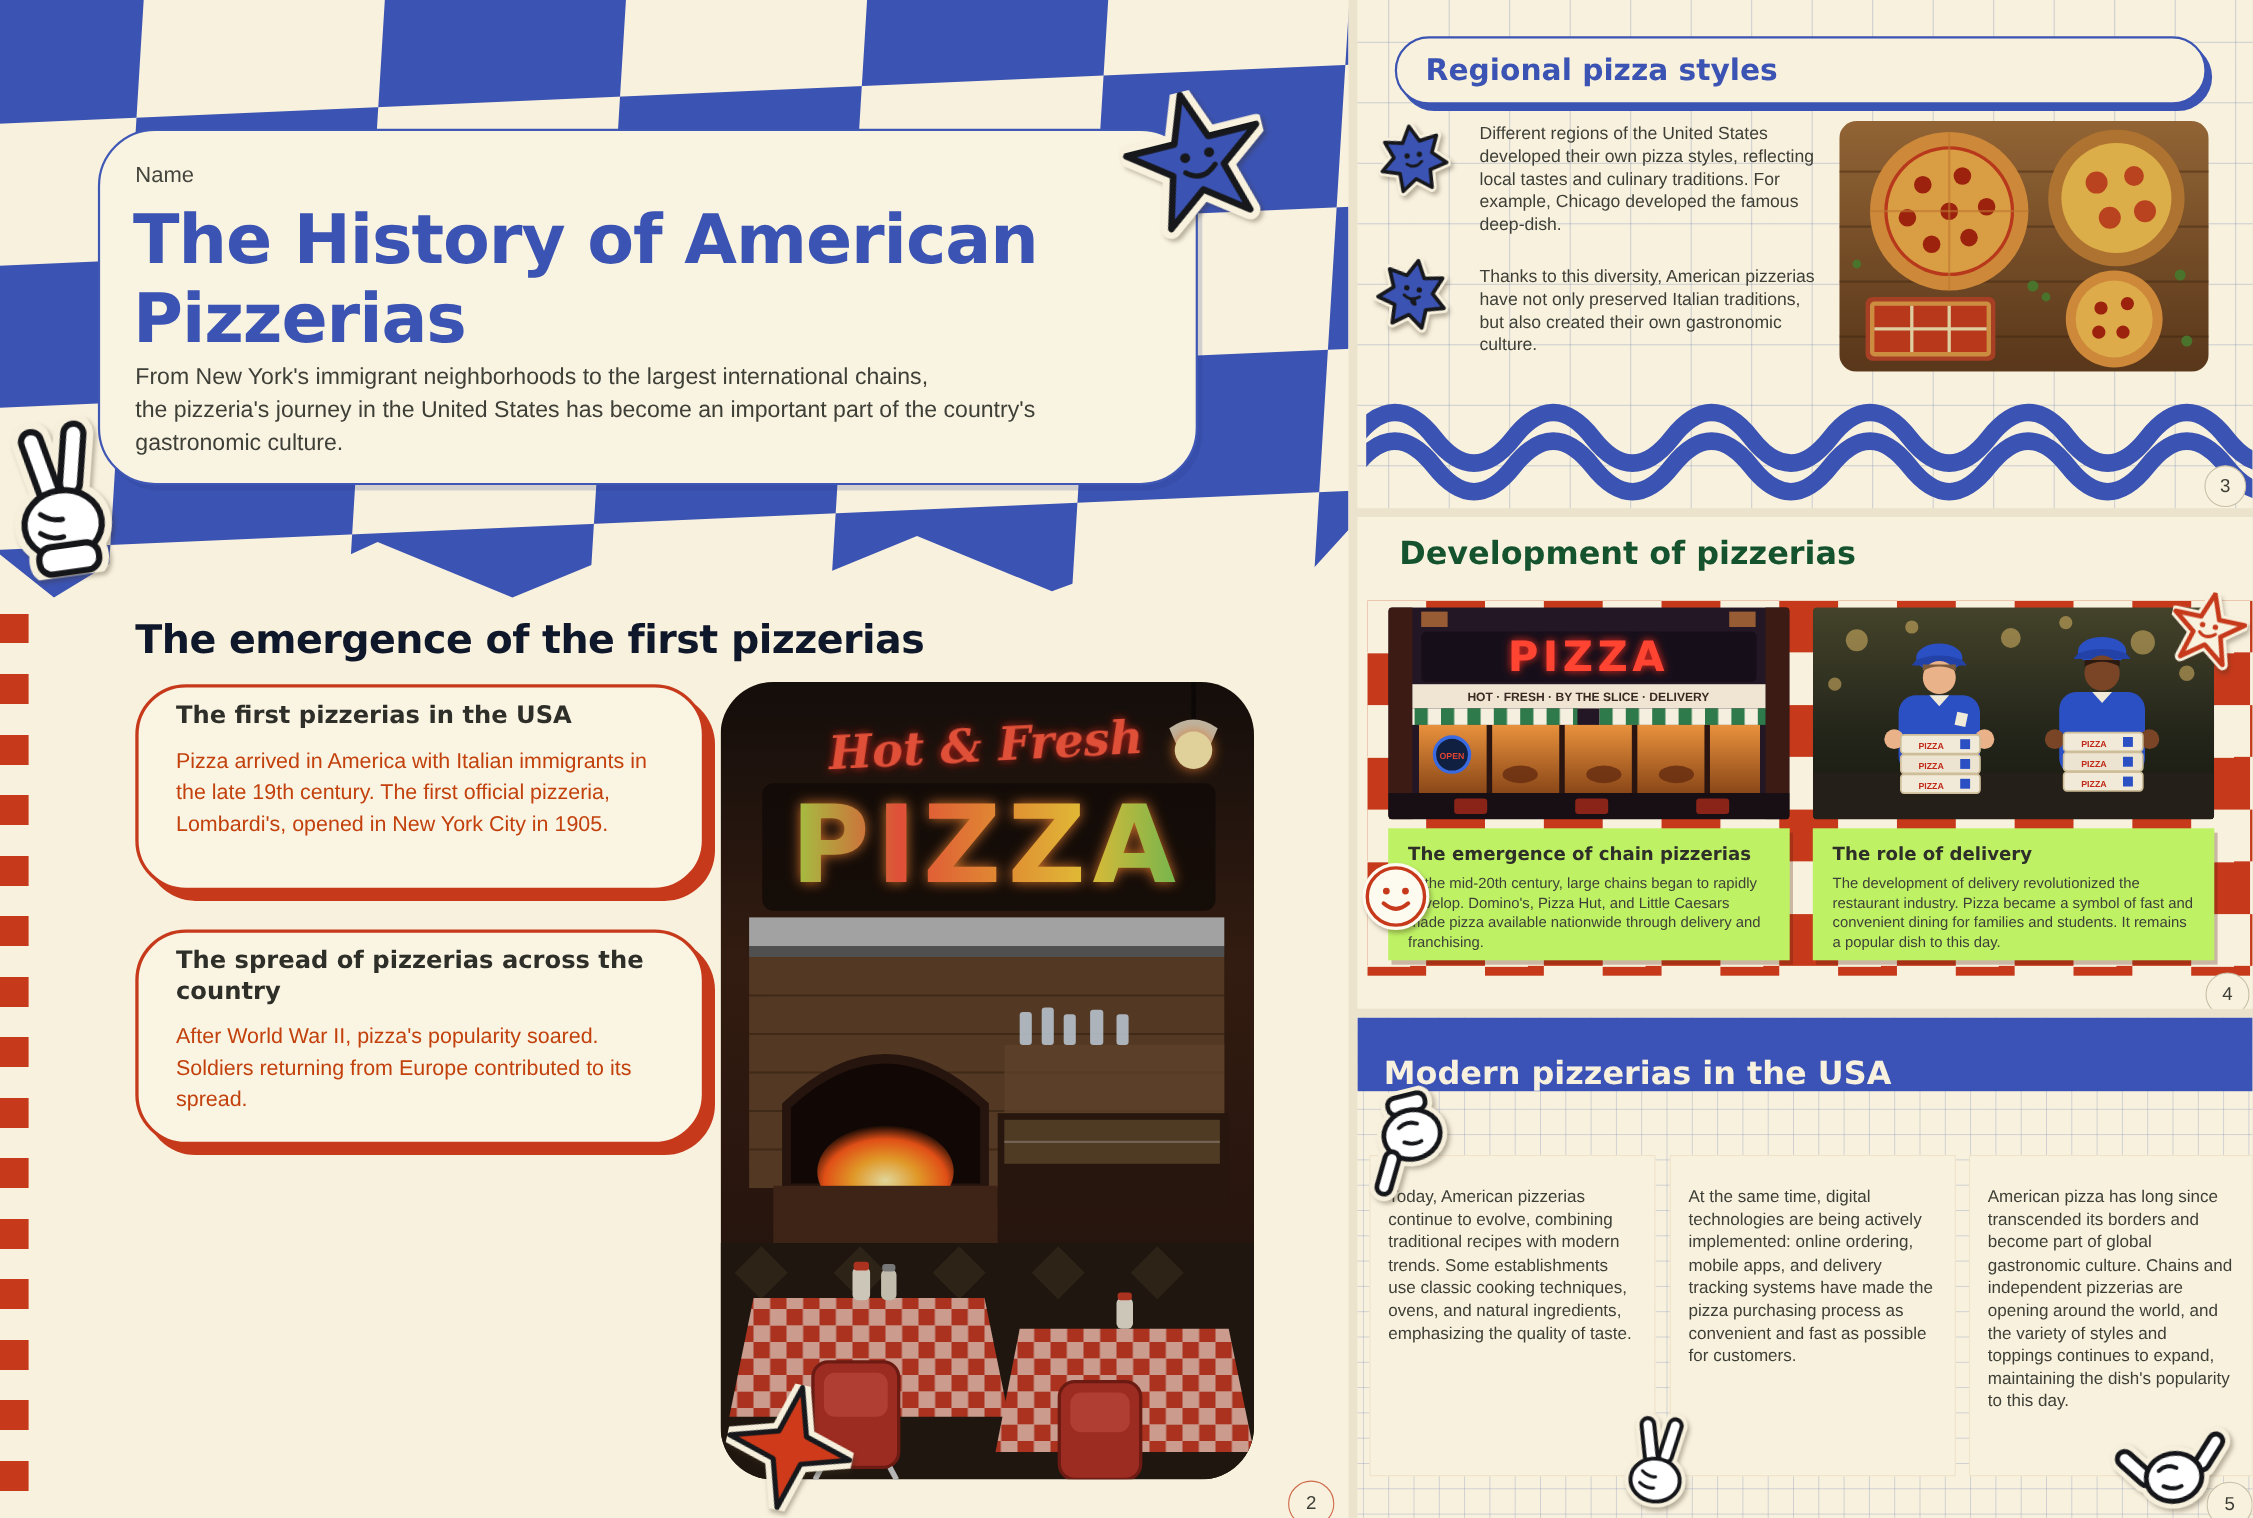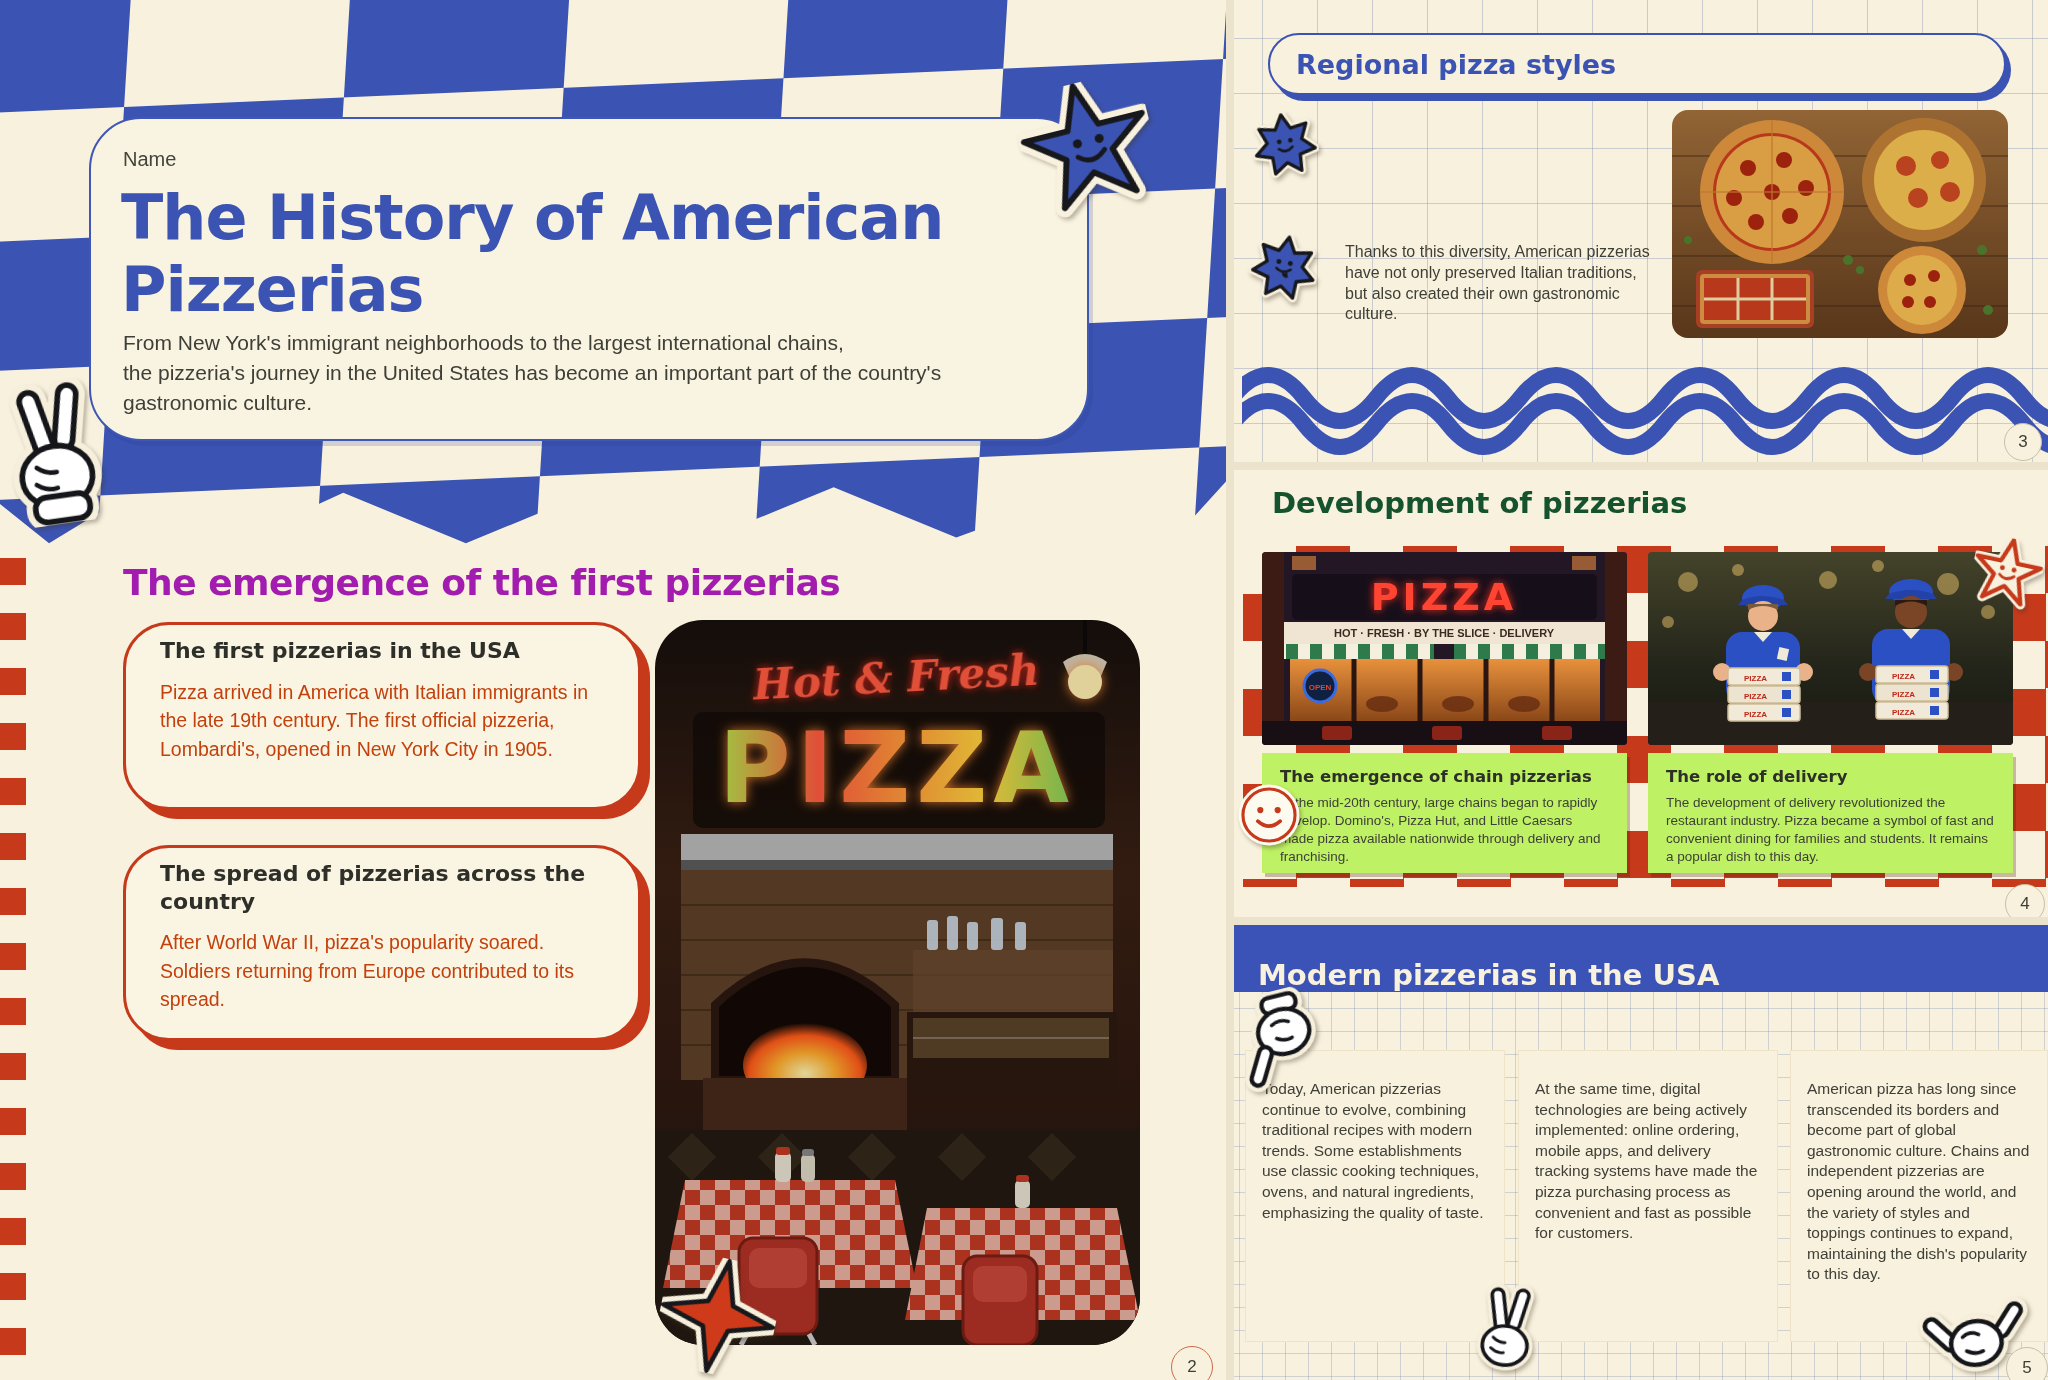--- a/index.html
+++ b/index.html
@@ -17,21 +17,21 @@
     background-size:440px 258px;background-position:220px 0;
     transform:rotate(-2.5deg) skewX(-6deg);}
   .title-card{left:89px;top:117px;width:996px;height:320px;background:#f9f3e1;
     border:2px solid #3f57b5;border-radius:52px;box-shadow:4px 5px 0 rgba(40,60,140,.18);}
   .name-label{left:123px;top:148px;font-size:20px;color:#43443c;}
   .cover-title{left:121px;top:182px;width:900px;font-family:"DejaVu Sans",sans-serif;
     font-weight:800;font-size:62px;line-height:72px;color:#3b53b2;letter-spacing:-1px;}
   .cover-intro{left:123px;top:328px;width:960px;font-size:21px;line-height:1.44;
     color:#3e3f37;white-space:pre-line;}
   .section-title{left:123px;top:562px;font-family:"DejaVu Sans",sans-serif;font-weight:800;
-    font-size:36px;color:#a21caf;letter-spacing:-0.5px;}
+    font-size:36px;color:#0f172a;letter-spacing:-0.5px;}
   .fact-card{background:#faf4e3;border:3px solid #c6391b;border-radius:46px;
     box-shadow:9px 9px 0 #c6391b;padding:12px 34px 26px 34px;box-sizing:border-box;}
   #fact1{left:123px;top:622px;width:518px;height:188px;}
   #fact2{left:123px;top:845px;width:518px;height:196px;}
   .fact-title{font-family:"DejaVu Sans",sans-serif;font-weight:800;font-size:22px;
     line-height:1.25;color:#2e2f29;margin-bottom:13px;}
   .fact-body{font-size:19.5px;line-height:1.47;color:#c2410c;}
   .left-strip{left:0;top:558px;width:26px;height:822px;
     background:repeating-linear-gradient(180deg,#c6391b 0 27px,transparent 27px 55px);}
   .cover-photo{left:655px;top:620px;width:485px;height:725px;border-radius:48px;overflow:hidden;}
@@ -266,20 +266,21 @@
       <svg width="68" height="68" viewBox="0 0 100 100">
         <polygon points="50,4 61.7,25.7 85.9,21.3 76.3,44 94.8,60.3 71.1,66.9 70,91.4 50,77 30,91.4 28.9,66.9 5.2,60.3 23.7,44 14.1,21.3 38.3,25.7" fill="#f8f1de" stroke="#f8f1de" stroke-width="13" stroke-linejoin="round"></polygon>
         <polygon points="50,4 61.7,25.7 85.9,21.3 76.3,44 94.8,60.3 71.1,66.9 70,91.4 50,77 30,91.4 28.9,66.9 5.2,60.3 23.7,44 14.1,21.3 38.3,25.7" fill="#3b53b2" stroke="#17181c" stroke-width="5" stroke-linejoin="round"></polygon>
         <circle cx="41" cy="42" r="3.6" fill="#17181c"></circle>
           <circle cx="58" cy="42" r="3.6" fill="#17181c"></circle>
         <path d="M39,52 Q49,60 60,51" fill="none" stroke="#17181c" stroke-width="3.8" stroke-linecap="round"></path>
         <path d="M48,58 q4,8 10,5 l-2,-7 z" fill="#17181c"></path>
       </svg>
     </div>
 
+    <div class="abs reg-par" style="left:111px;top:112px;">Different regions of the United States developed their own pizza styles, reflecting local tastes and culinary traditions. For example, Chicago developed the famous deep-dish.</div>
     <div class="abs reg-par" style="left:111px;top:242px;">Thanks to this diversity, American pizzerias have not only preserved Italian traditions, but also created their own gastronomic culture.</div>
 
     <div class="abs" style="left:438px;top:110px;width:336px;height:228px;border-radius:16px;overflow:hidden;">
       <svg width="336" height="228" viewBox="0 0 336 228">
         <defs>
           <linearGradient id="wood" x1="0" y1="0" x2="0" y2="1">
             <stop offset="0" stop-color="#9a6a38"></stop>
               <stop offset="1" stop-color="#5e3a1c"></stop>
           </linearGradient>
         </defs>

